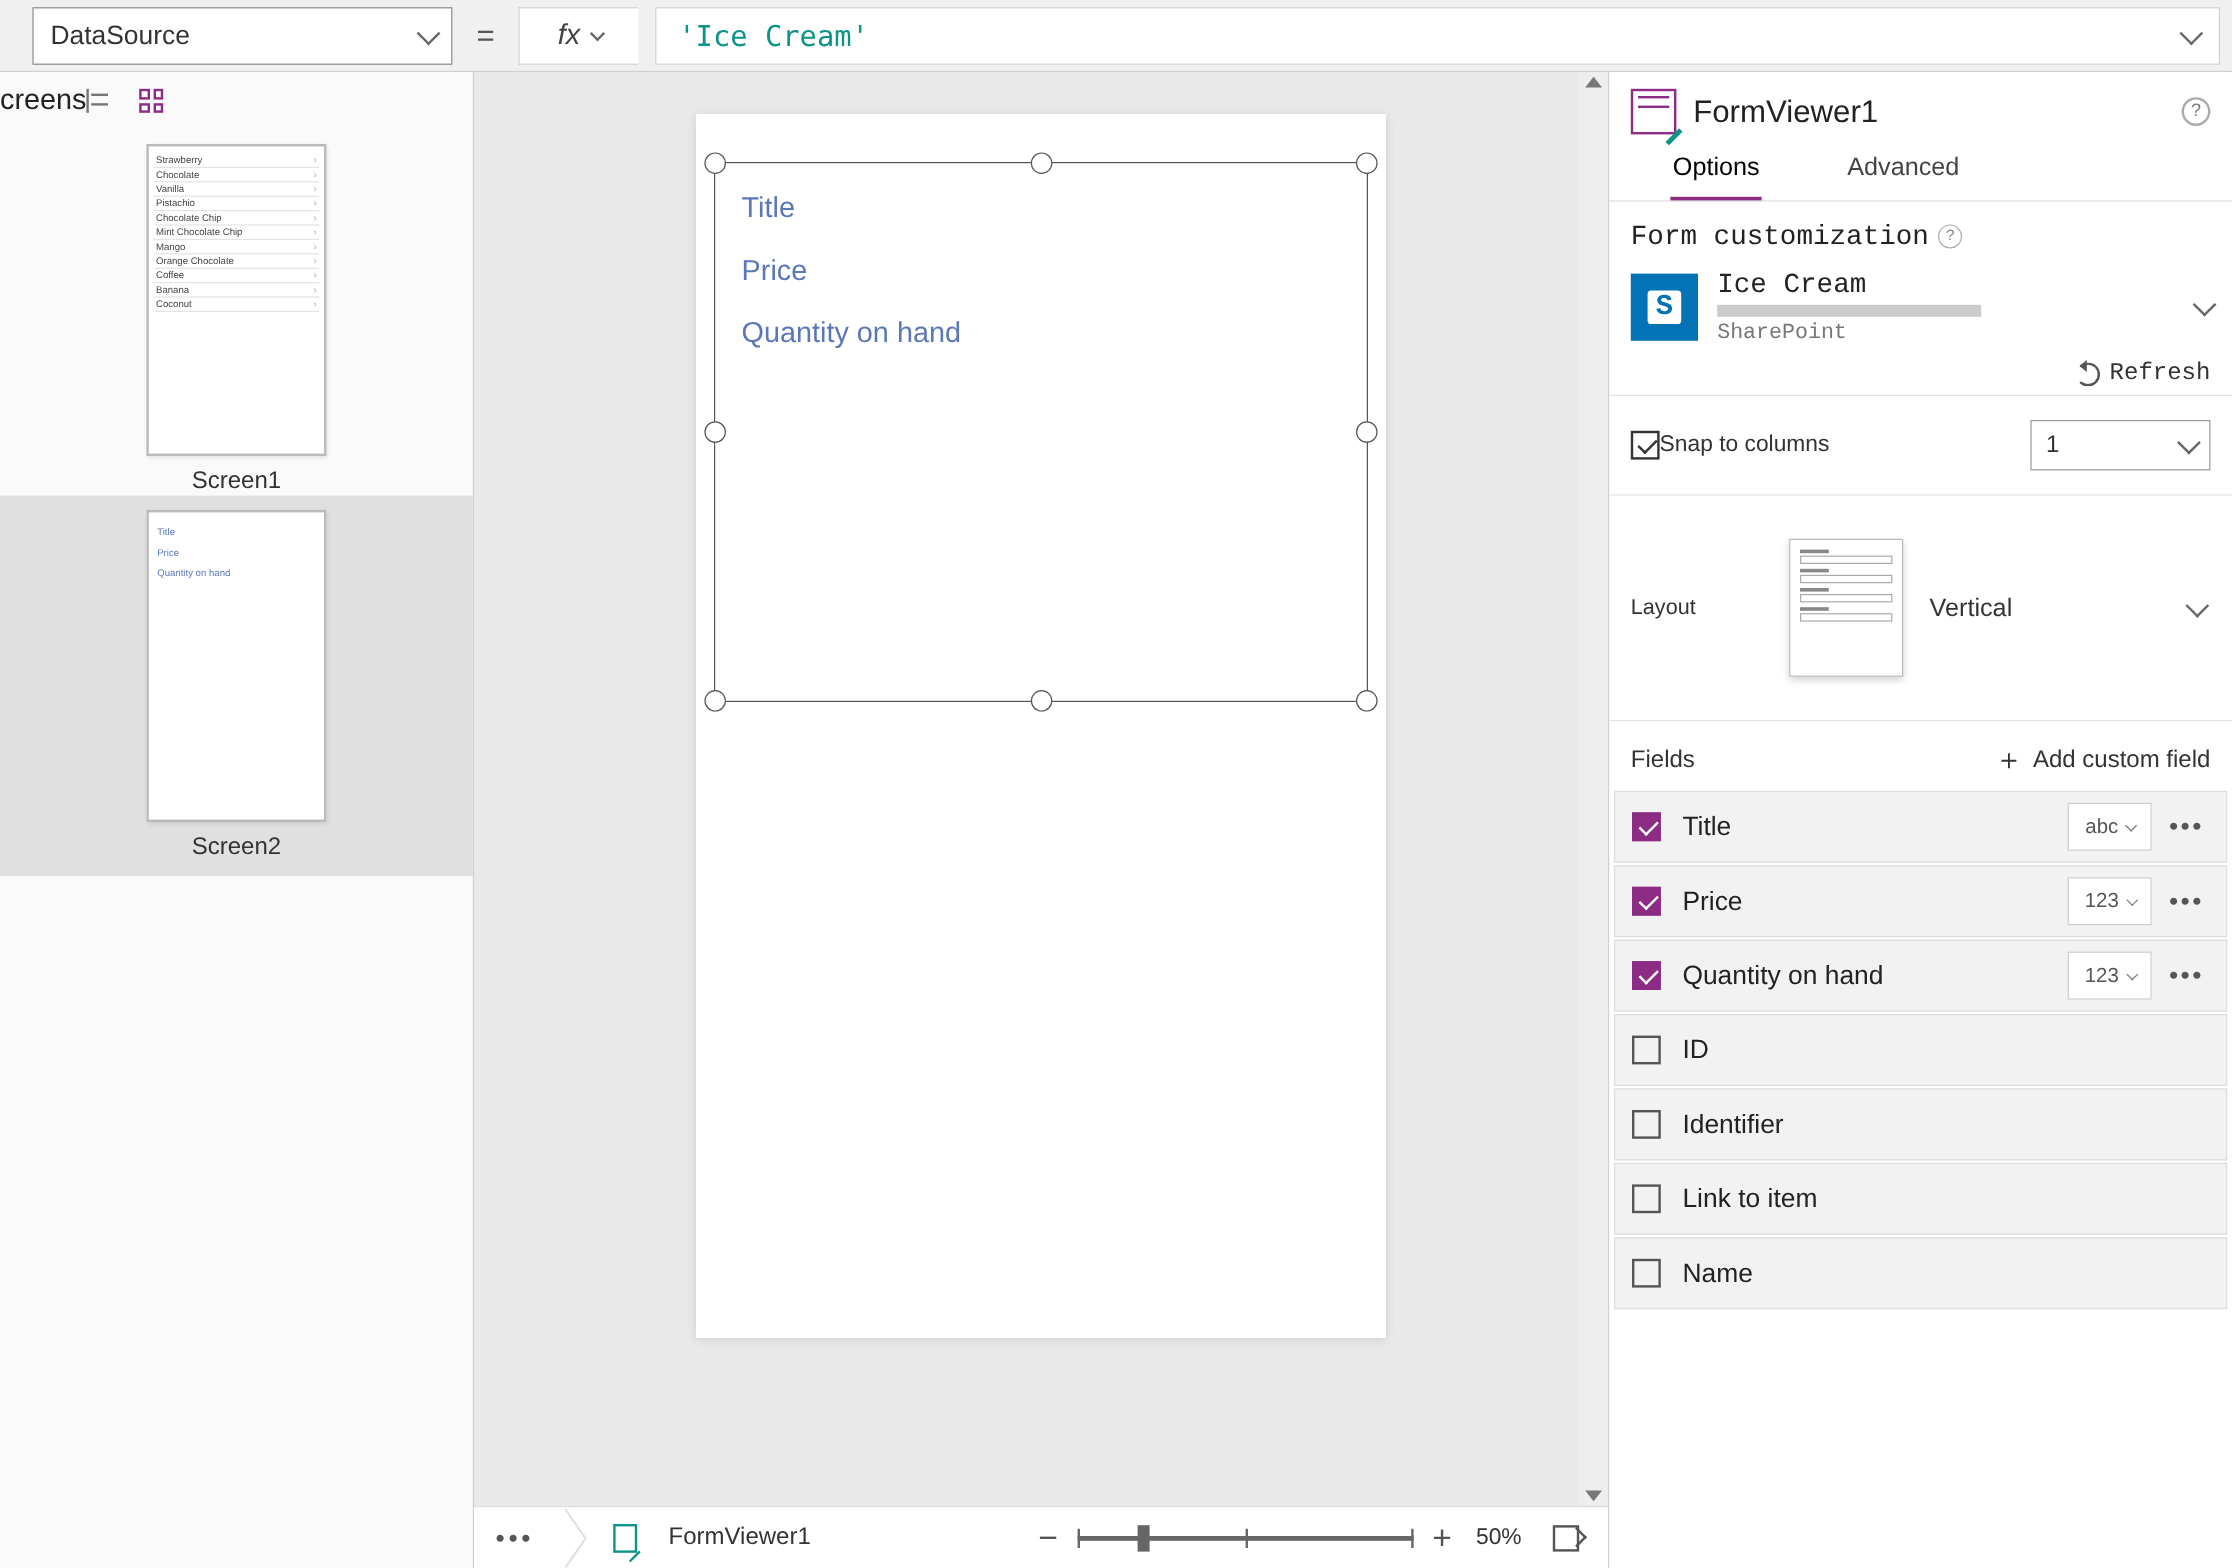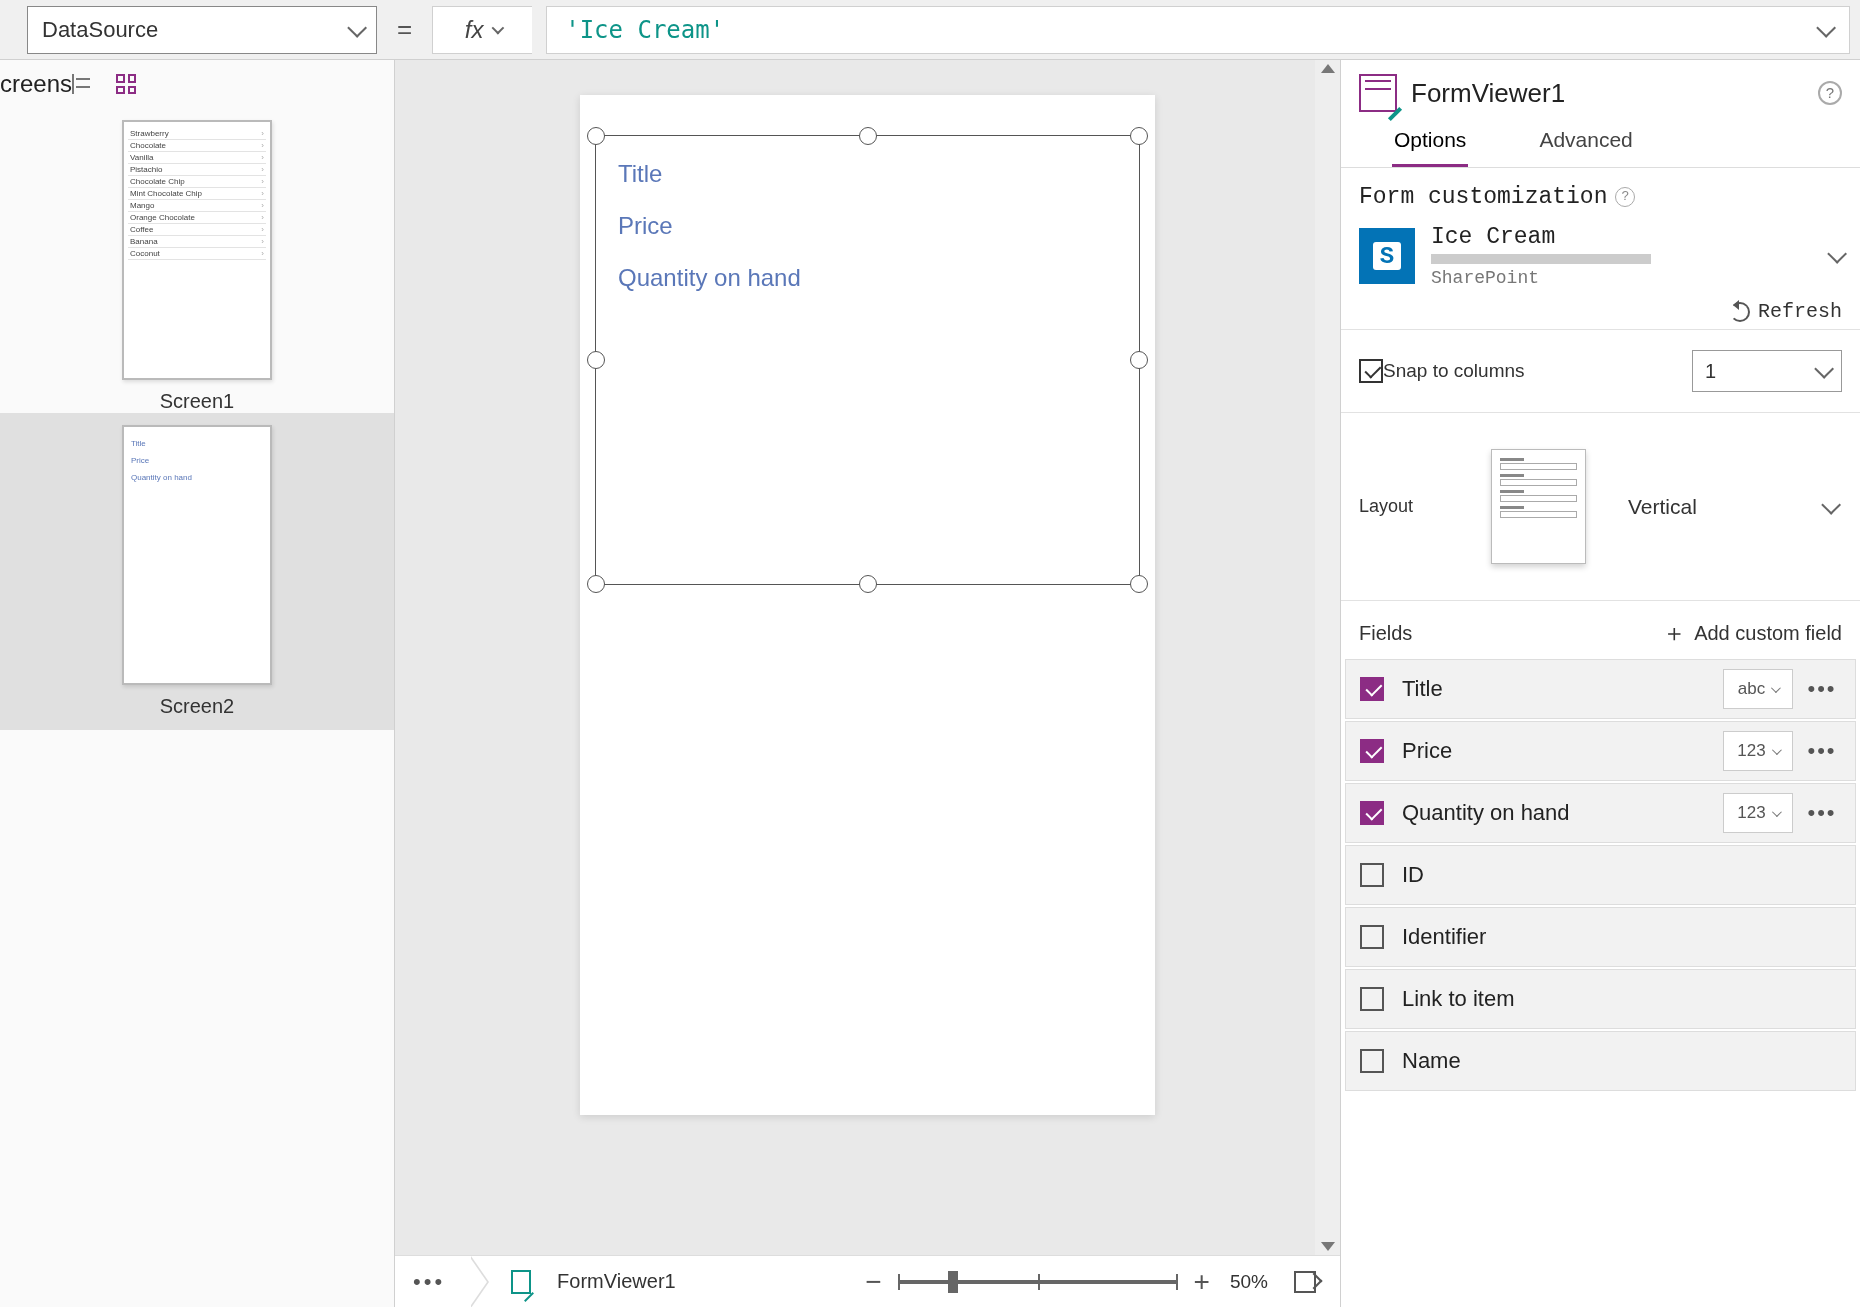--- a/index.html
+++ b/index.html
@@ -339,21 +339,21 @@
 
   .layout-row { display: flex; align-items: center; gap: 22px; padding: 36px 18px; border-bottom: 1px solid #e2e2e2; }
   .layout-thumb {
     width: 95px; height: 115px; border: 1px solid #bbb;
     padding: 8px 8px; display: flex; flex-direction: column; gap: 4px;
     box-shadow: 0 3px 6px rgba(0,0,0,.18);
   }
   .lt-row { display: flex; flex-direction: column; gap: 2px; }
   .lt-lab { width: 24px; height: 3px; background: #888; }
   .lt-line { width: 100%; height: 7px; border: 1px solid #aaa; }
-  .layout-sel { flex: 1; display: flex; align-items: center; justify-content: space-between; font-size: 21px; padding-right: 6px; margin-left: 20px; }
+  .layout-sel { flex: 1; display: flex; align-items: center; justify-content: space-between; font-size: 21px; padding-right: 6px; }
 
   .fields-header { display: flex; align-items: center; justify-content: space-between; padding: 16px 18px 10px 18px; font-size: 20px; }
   .add-custom { display: flex; align-items: center; gap: 8px; color: #333; }
   .add-custom .plus { font-size: 24px; }
 
   .field-row {
     display: flex; align-items: center;
     height: 60px; border: 1px solid #ddd;
     margin: 0 4px 2px 4px;
     padding: 0 10px 0 14px;

